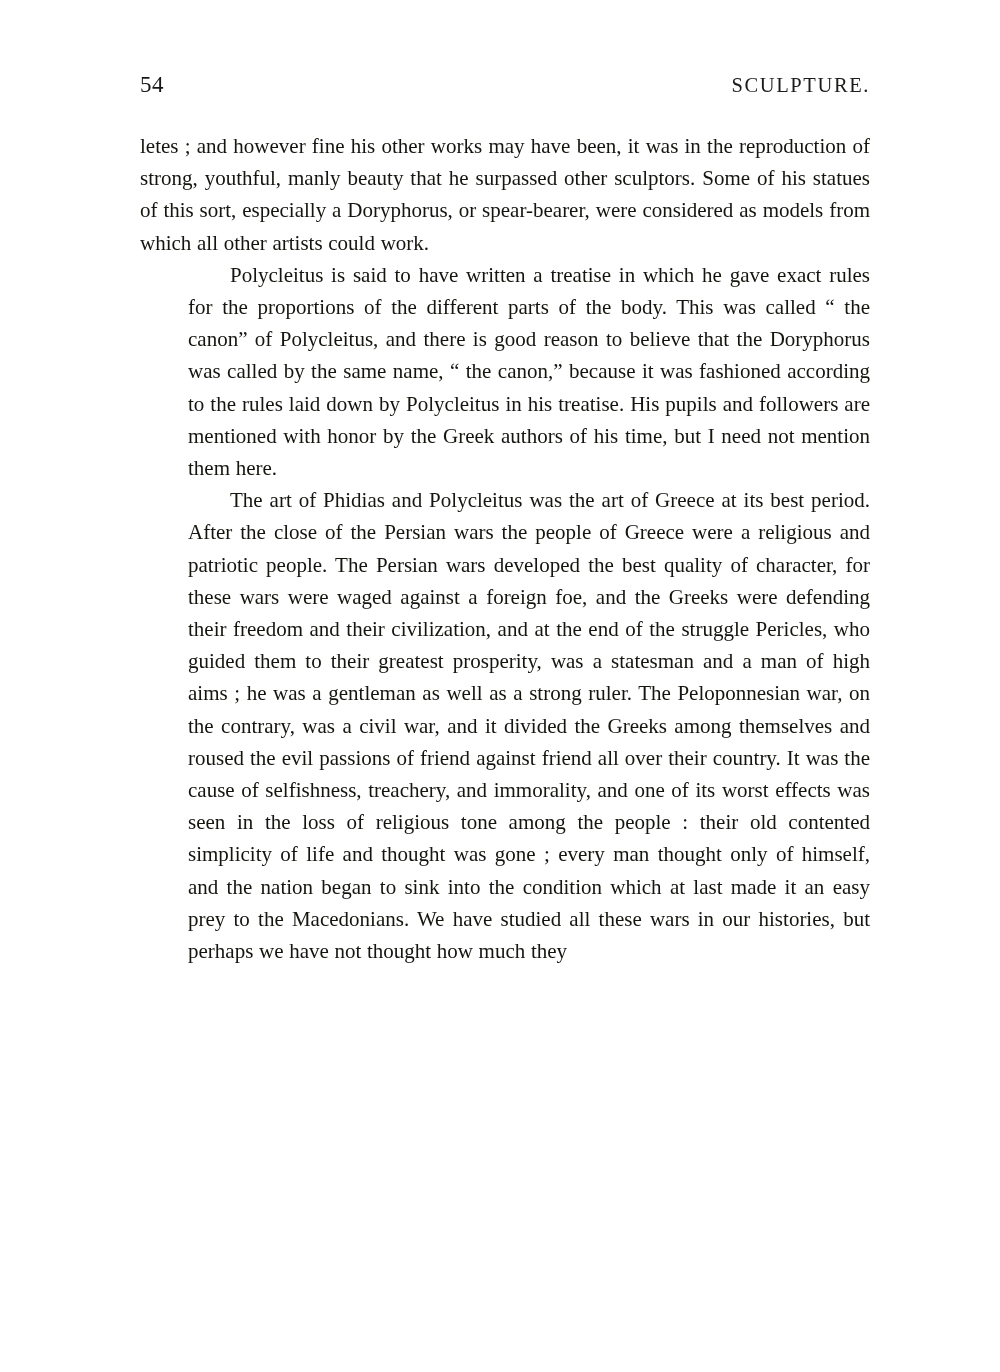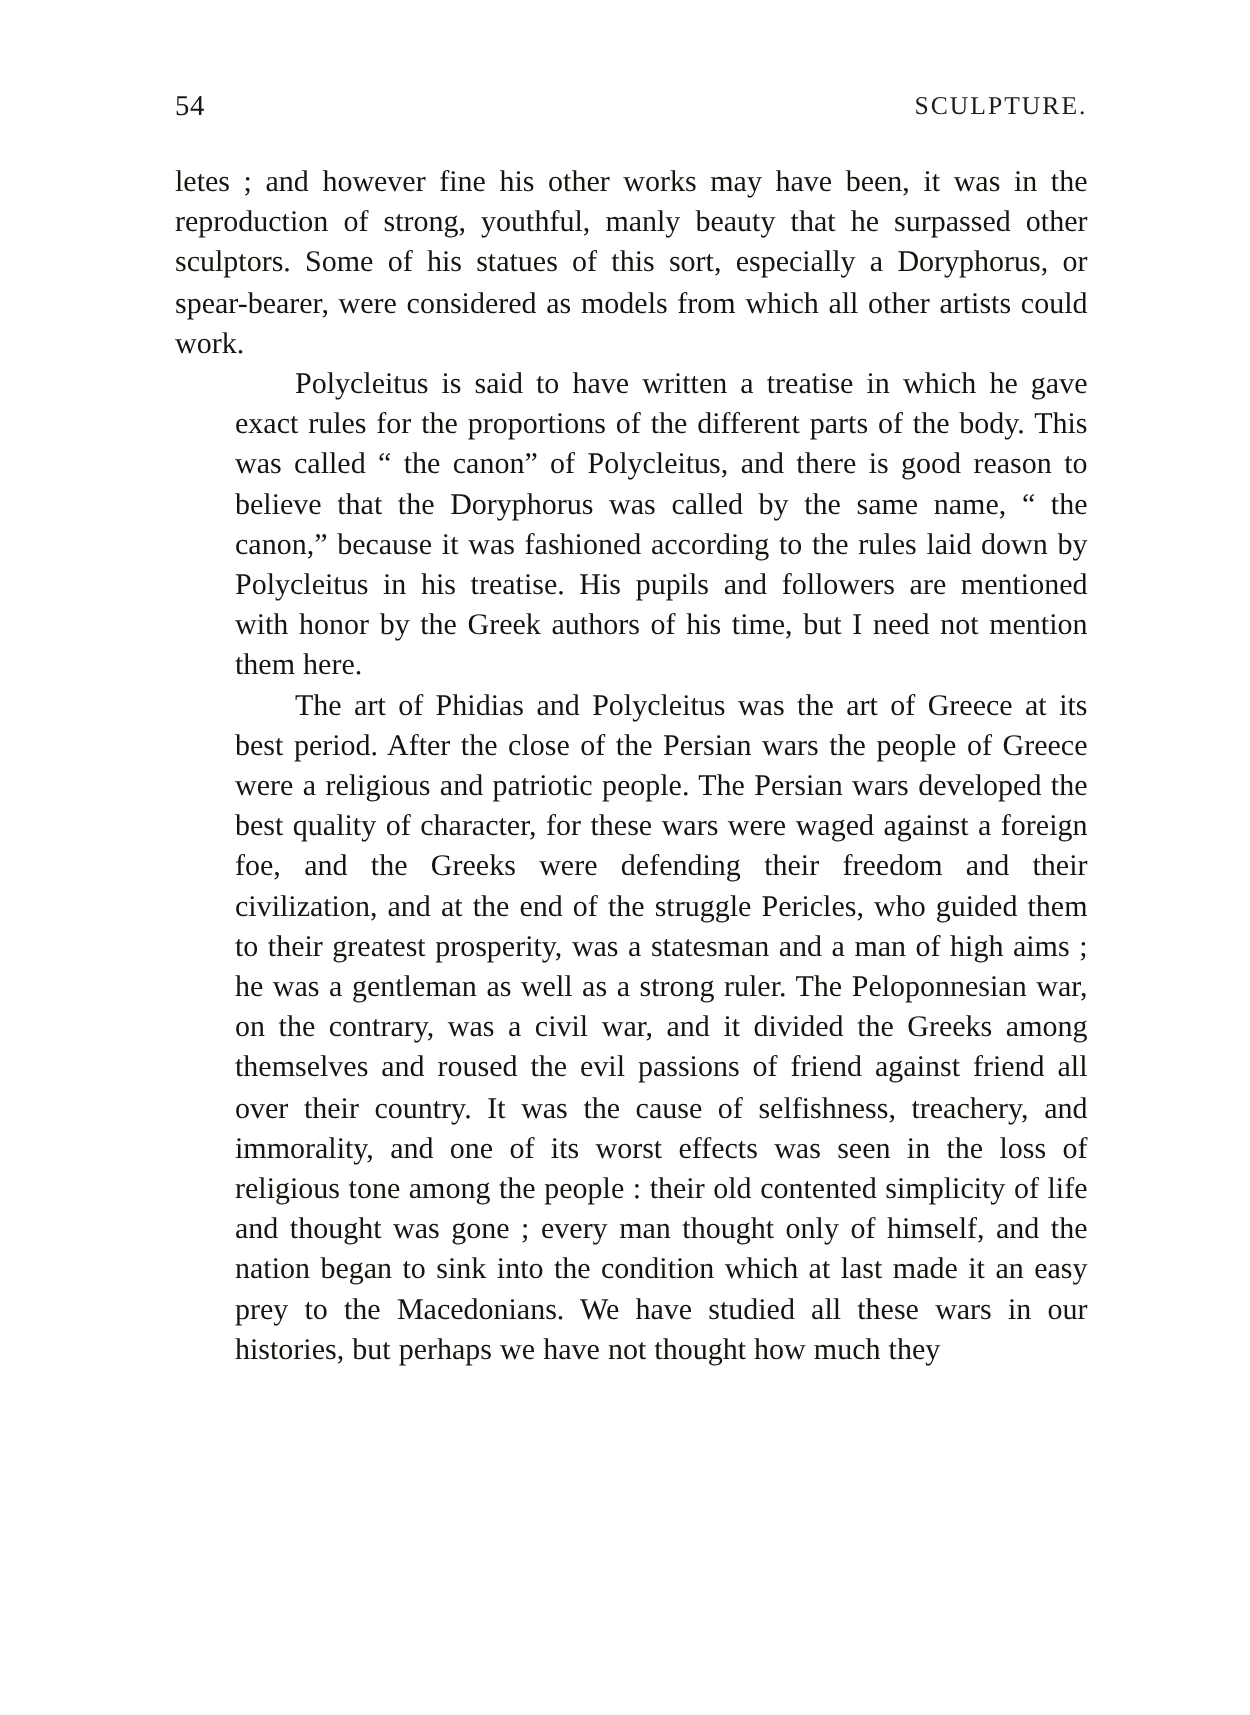--- a/index.html
+++ b/index.html
@@ -48,21 +48,21 @@
     color: #1c1c1a;
   }
   .body-text {
     position: absolute;
     top: 130px;
     left: 136px;
     width: 730px;
   }
   p.para {
     margin: 0;
-    font-size: 24px;
+    font-size: 21px;
     line-height: 32.2px;
     text-align: justify;
     text-justify: inter-word;
     color: #15150f;
     text-indent: 0;
   }
   p.para.indent {
     text-indent: 2.0em;
     margin-left: 48px;
   }

